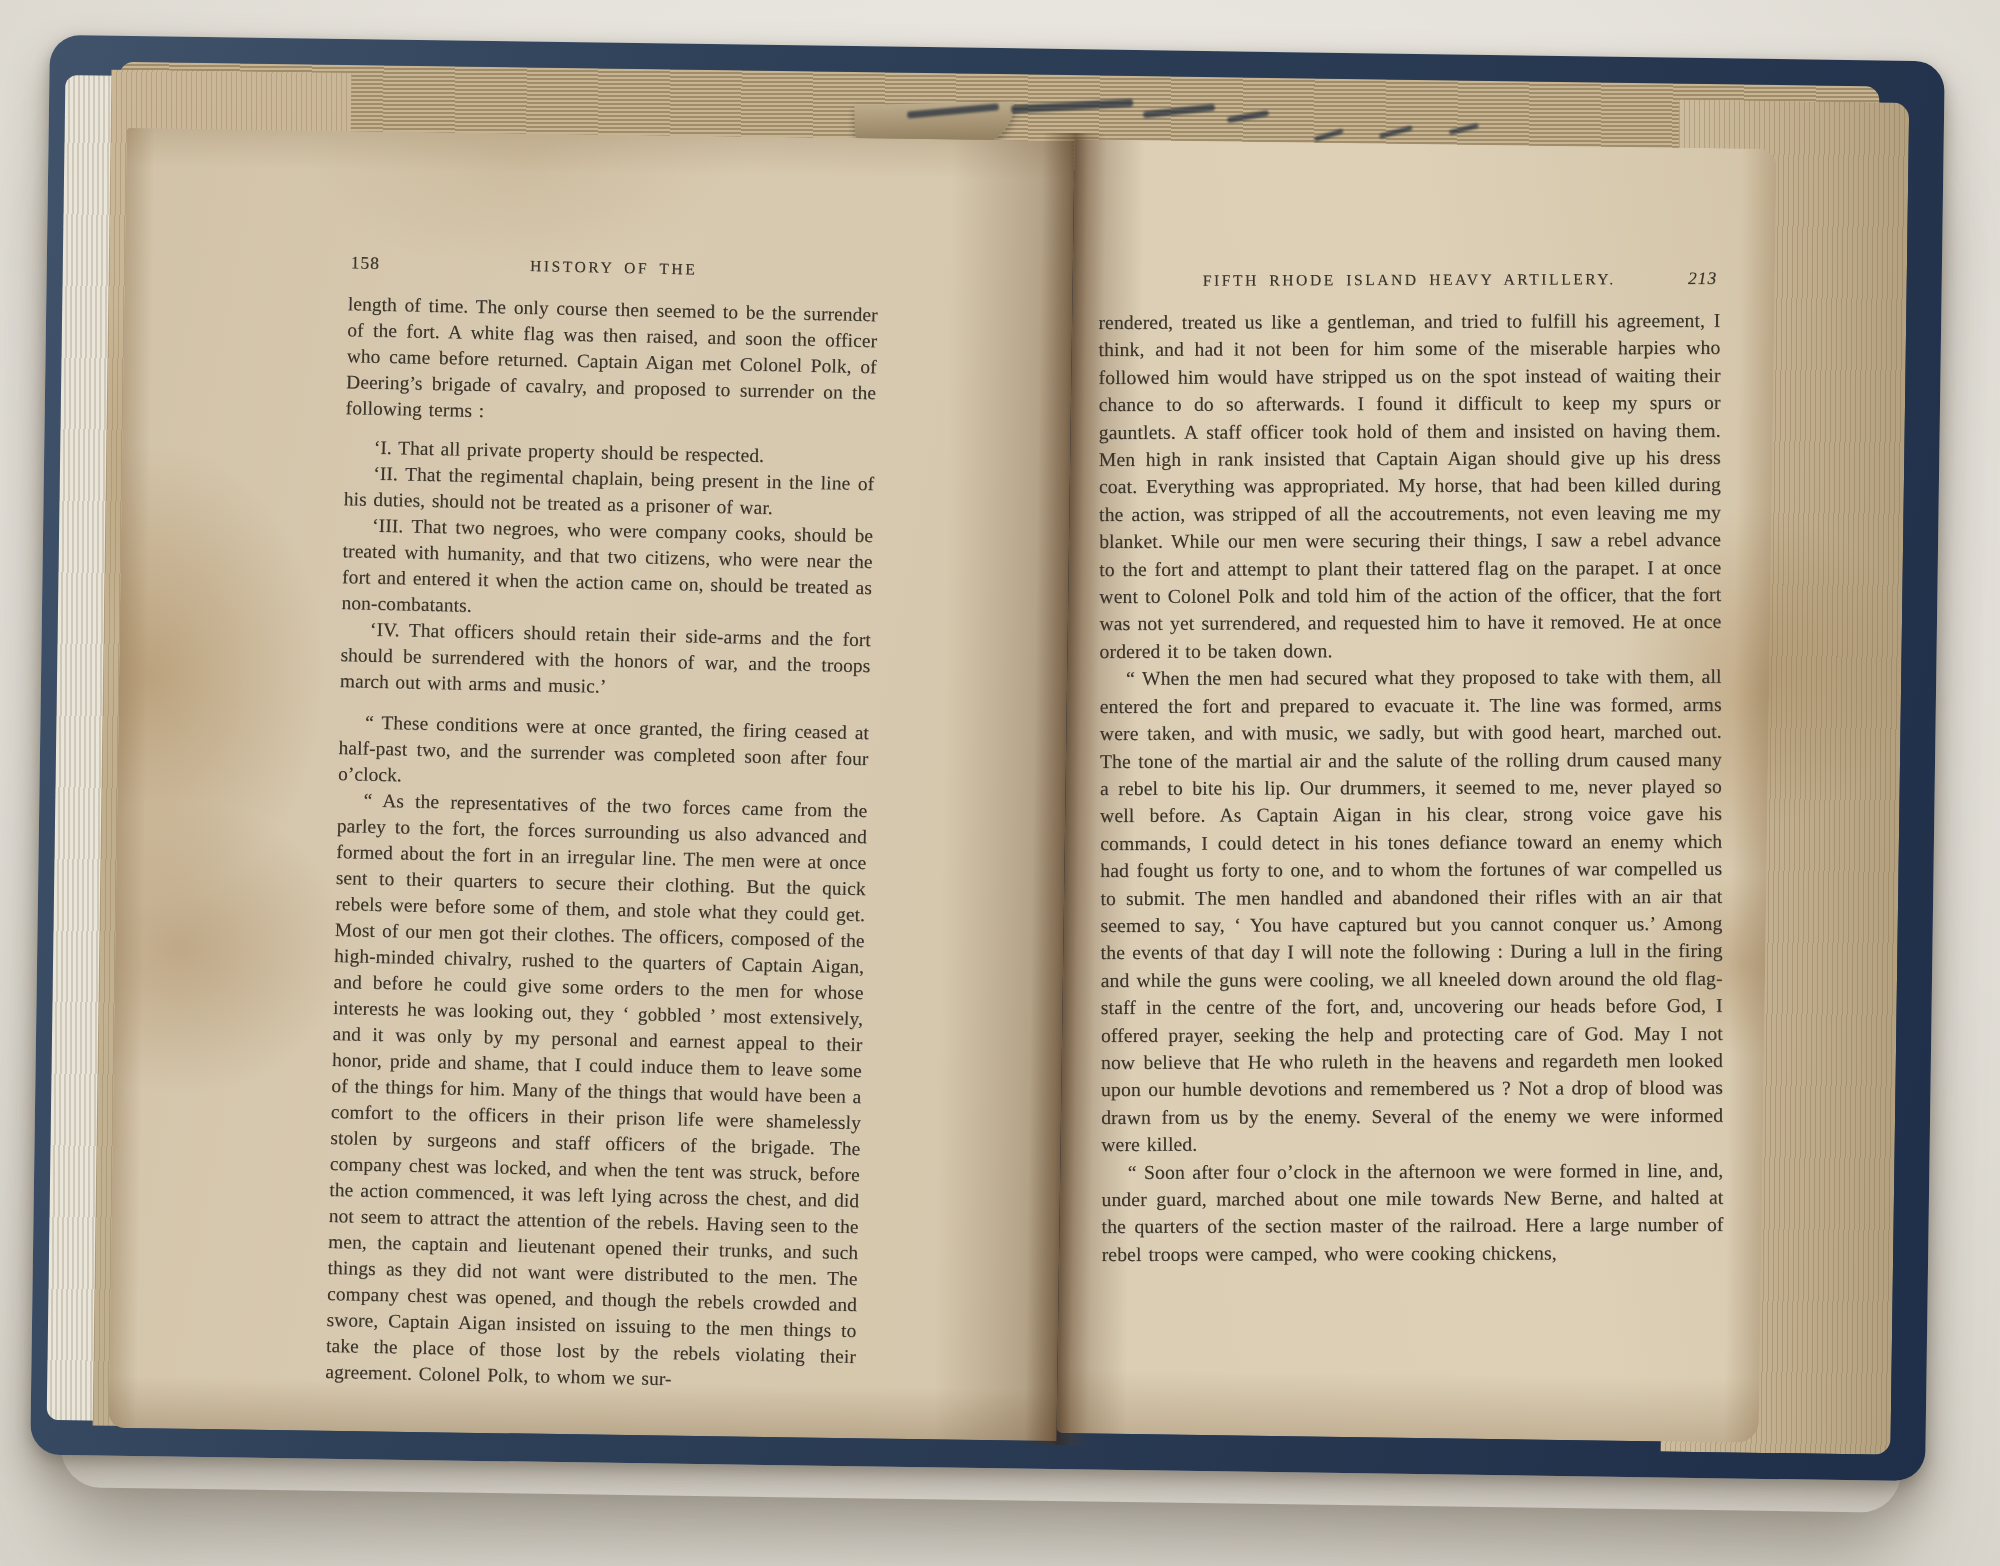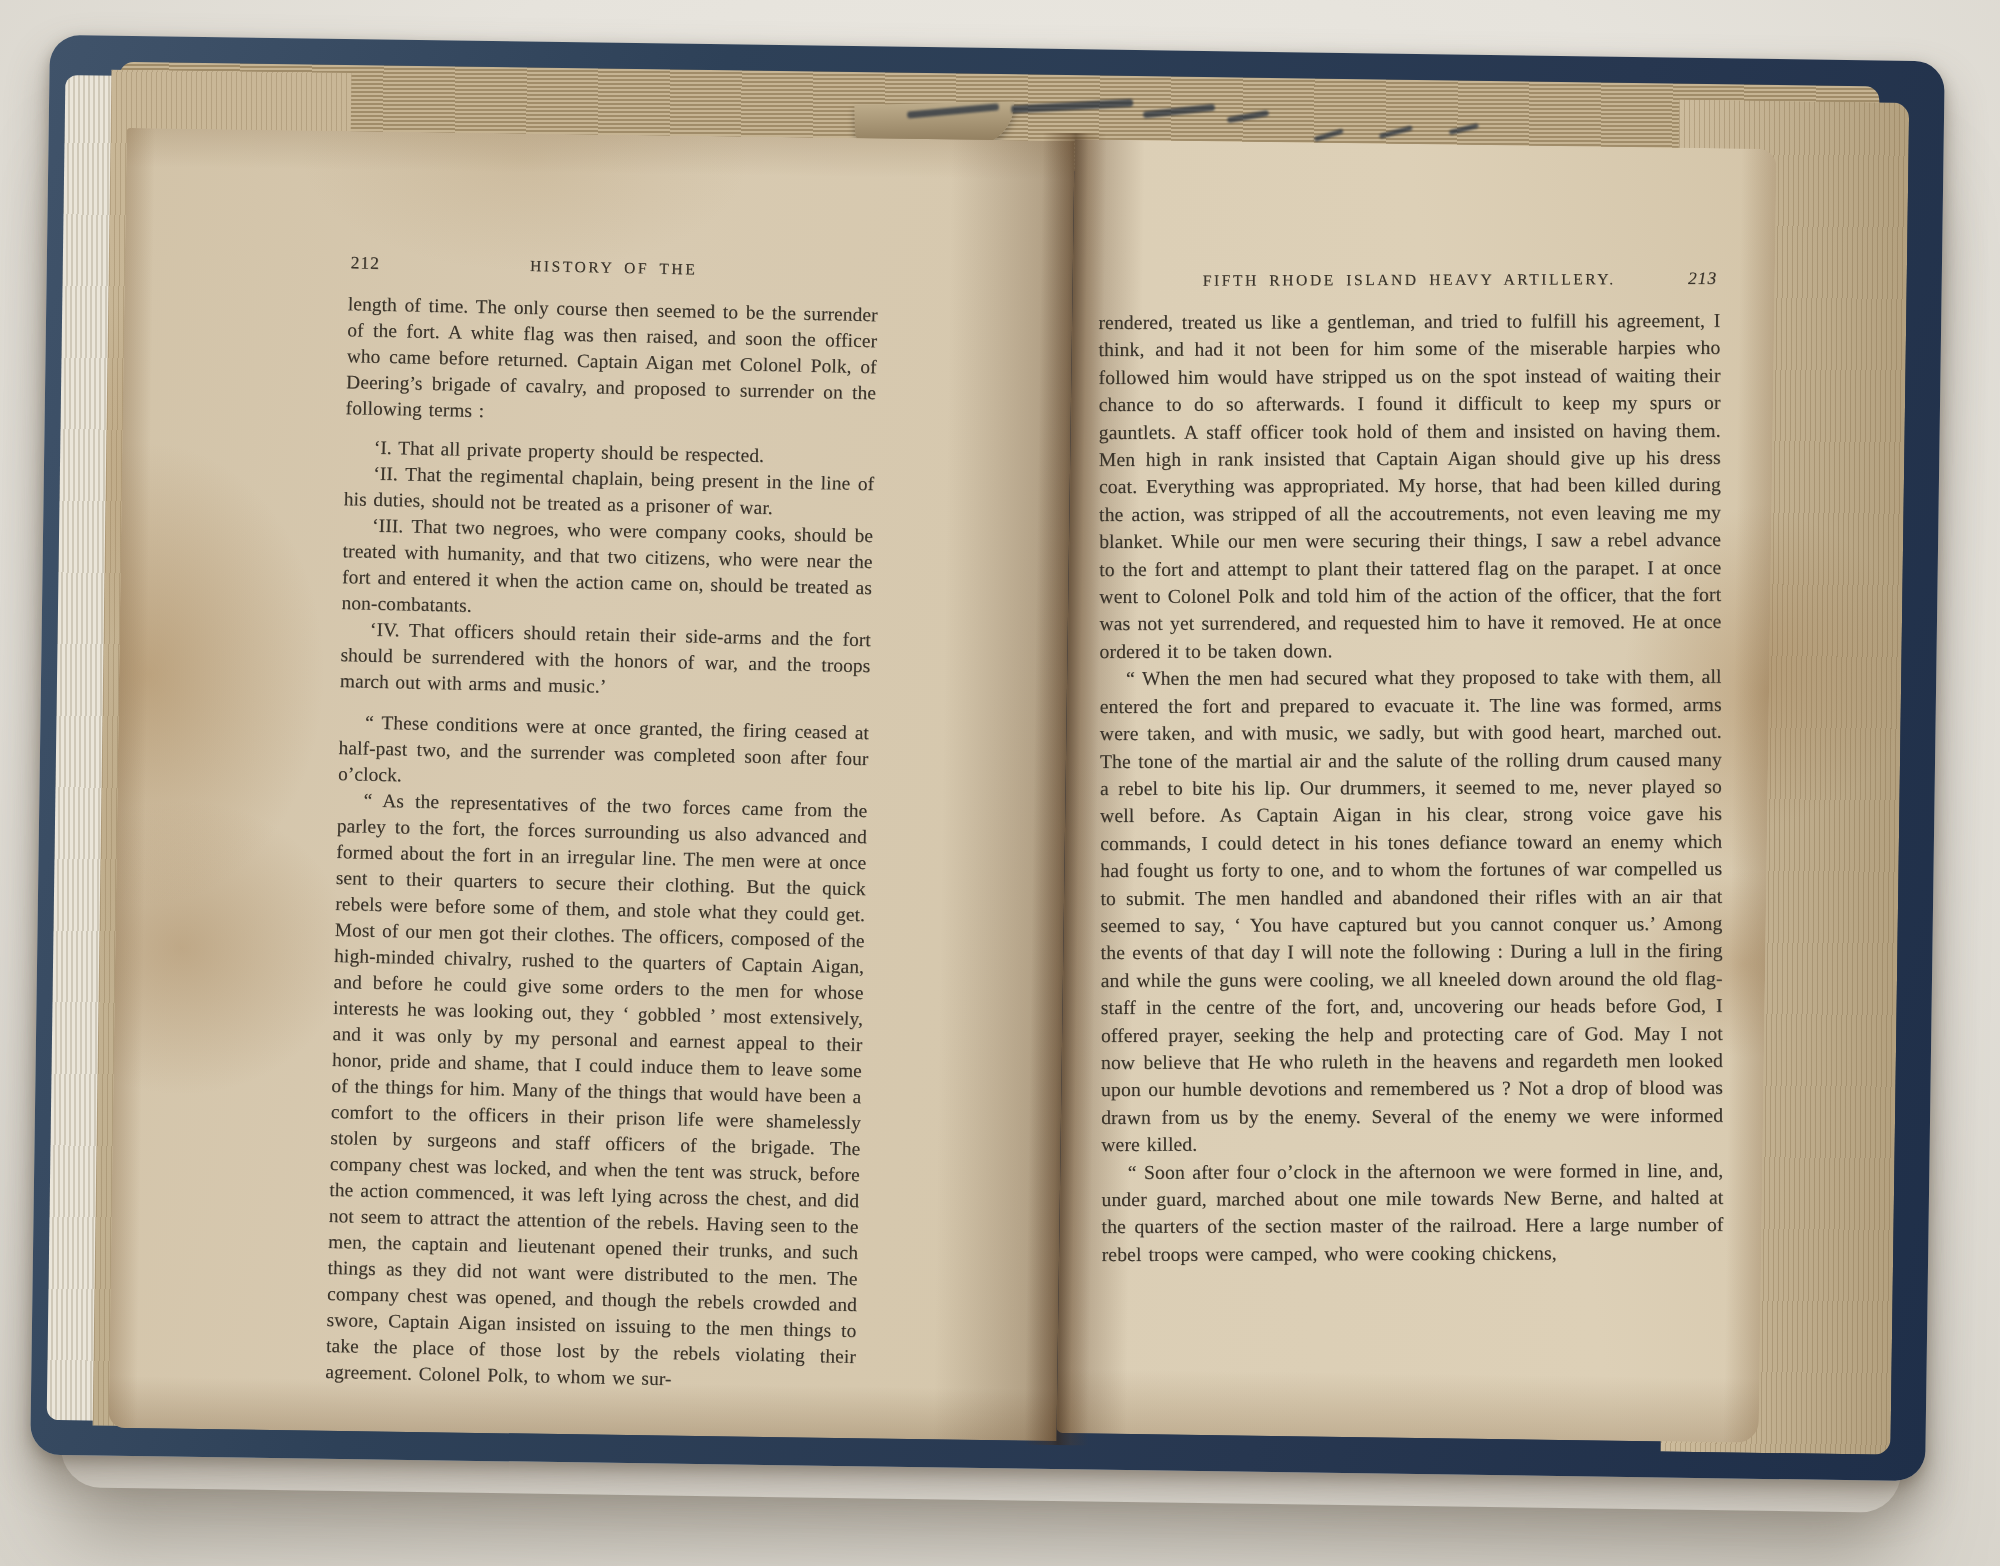--- a/index.html
+++ b/index.html
@@ -153,21 +153,21 @@
       <span class="im6"></span>
       <span class="im7"></span>
     </div>
 
     <div class="page left-page"></div>
     <div class="page right-page"></div>
     <div class="gutter"></div>
 
     <div class="text-block text-left">
       <div class="header-row">
-        <span class="pagenum outer-left">212</span>
+        <span class="pagenum outer-left">158</span>
         <span class="running">HISTORY OF THE</span>
       </div>
       <p>length of time.  The only course then seemed to be the surrender of the fort.  A white flag was then raised, and soon the officer who came before returned.  Captain Aigan met Colonel Polk, of Deering’s brigade of cavalry, and proposed to surrender on the following terms :</p>
       <div class="terms">
         <p>‘I.  That all private property should be respected.</p>
         <p>‘II.  That the regimental chaplain, being present in the line of his duties, should not be treated as a prisoner of war.</p>
         <p>‘III.  That two negroes, who were company cooks, should be treated with humanity, and that two citizens, who were near the fort and entered it when the action came on, should be treated as non-combatants.</p>
         <p>‘IV.  That officers should retain their side-arms and the fort should be surrendered with the honors of war, and the troops march out with arms and music.’</p>
       </div>
       <p class="indent">“ These conditions were at once granted, the firing ceased at half-past two, and the surrender was completed soon after four o’clock.</p>

